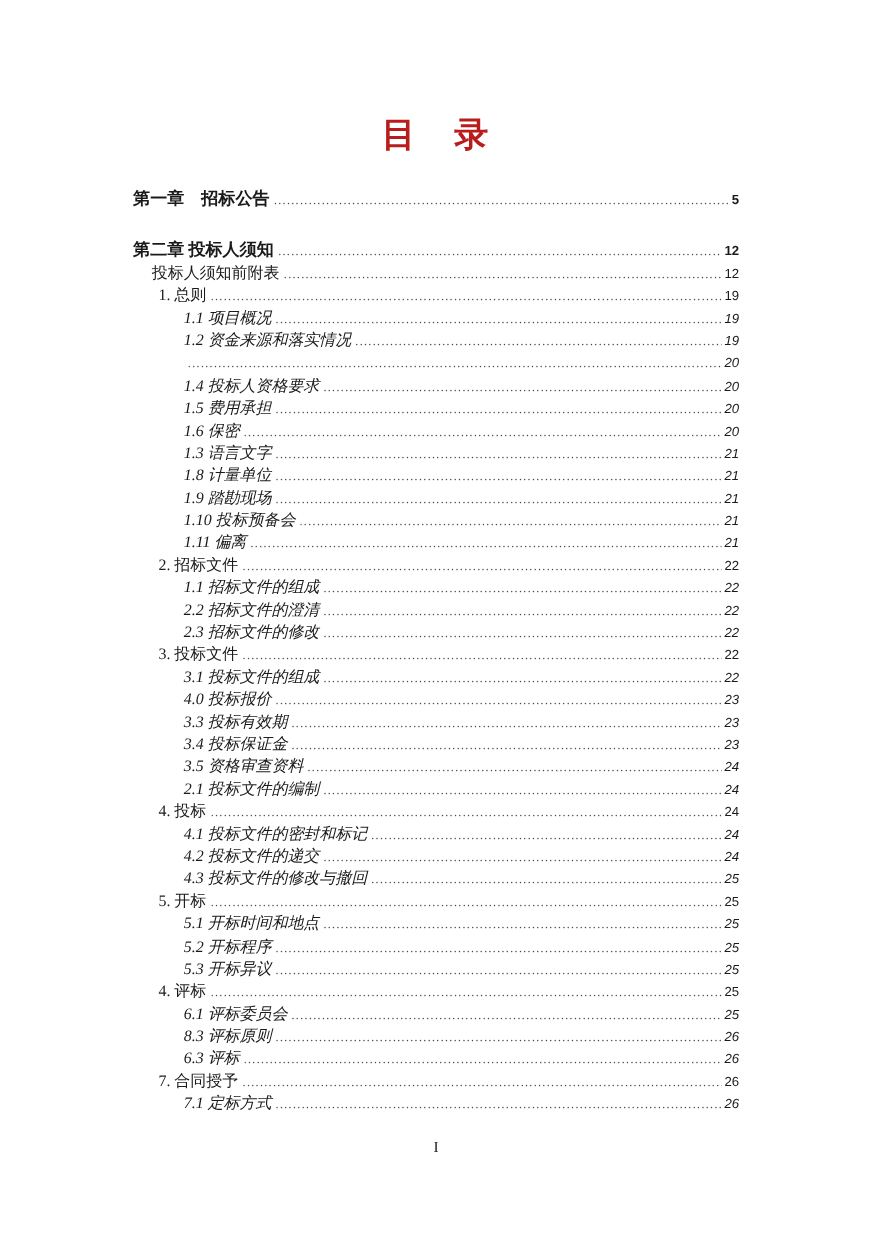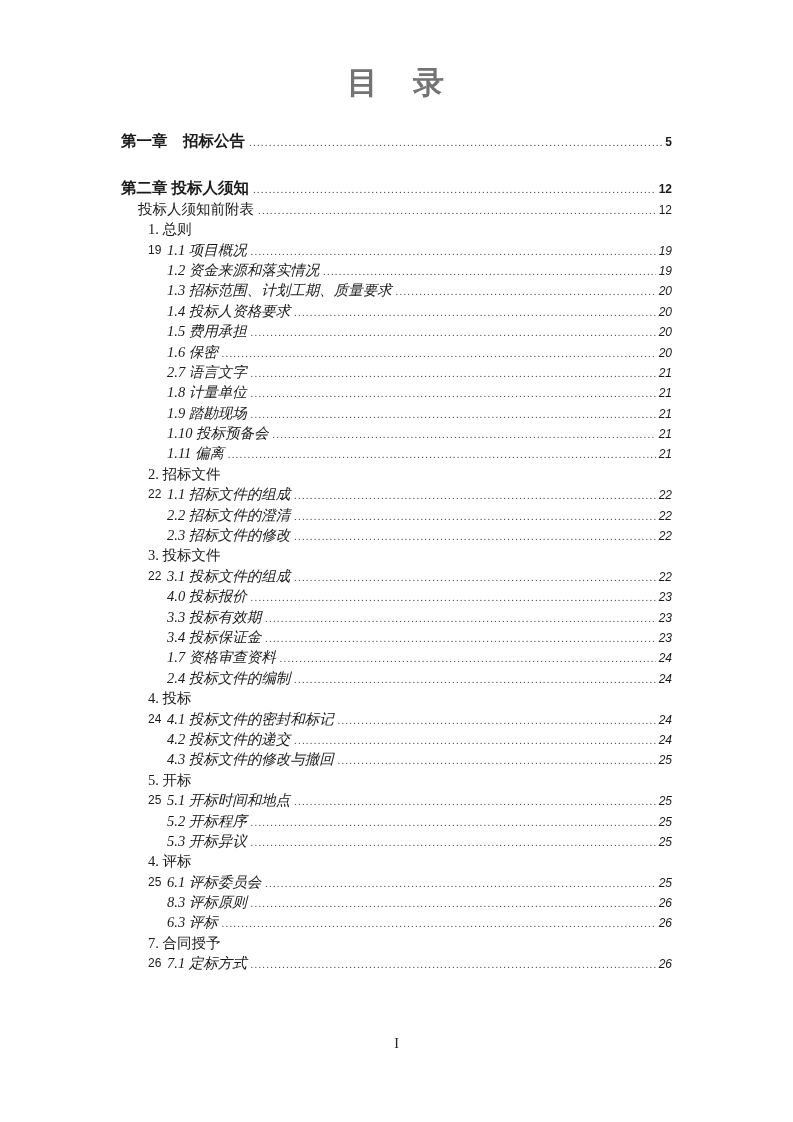--- a/index.html
+++ b/index.html
@@ -11,46 +11,46 @@
     position: relative;
     width: 793px;
     height: 1122px;
     background: #ffffff;
     box-sizing: border-box;
     font-family: "Liberation Serif", "DejaVu Serif", serif;
     color: #1a1a1a;
     overflow: hidden;
   }
   .doc-title {
-    padding-top: 62px;
+    padding-top: 102px;
     text-align: center;
     font-size: 31px;
     font-weight: 700;
     letter-spacing: 2px;
-    color: #737373;
+    color: #b91c1c;
     margin: 0 0 24px 0;
   }
   .toc-list {
     margin: 0 121px;
   }
   .toc-row {
     display: flex;
     align-items: baseline;
     height: 20.4px;
     line-height: 20.4px;
     font-size: 14.5px;
     white-space: nowrap;
   }
   .toc-row.lvl0 {
     font-weight: 700;
     font-size: 15.5px;
     margin-top: 27px;
   }
   .toc-row.lvl1 { padding-left: 17px; text-align: right; }
-  .toc-row.lvl2 { padding-left: 23px; flex-direction: column; }
+  .toc-row.lvl2 { padding-left: 23px; }
   .toc-row.lvl3 { padding-left: 46px; font-style: italic; }
   .toc-label {
     flex: 0 0 auto;
   }
   .toc-dots {
     flex: 1 1 auto;
     overflow: hidden;
     white-space: nowrap;
     font-size: 11px;
     letter-spacing: 1.2px;
@@ -108,41 +108,40 @@
     <span class="toc-label">1.1 项目概况</span>
     <span class="toc-dots" aria-hidden="true">................................................................................................................................................................................................................................................................................................................................................................................................................</span>
     <span class="toc-page">19</span>
   </div>
       <div class="toc-row lvl3">
     <span class="toc-label">1.2 资金来源和落实情况</span>
     <span class="toc-dots" aria-hidden="true">................................................................................................................................................................................................................................................................................................................................................................................................................</span>
     <span class="toc-page">19</span>
   </div>
       <div class="toc-row lvl3">
-    <span class="toc-label">1.3 招标范围、计划工期、质量要求</span>
     <span class="toc-dots" aria-hidden="true">................................................................................................................................................................................................................................................................................................................................................................................................................</span>
     <span class="toc-page">20</span>
   </div>
       <div class="toc-row lvl3">
     <span class="toc-label">1.4 投标人资格要求</span>
     <span class="toc-dots" aria-hidden="true">................................................................................................................................................................................................................................................................................................................................................................................................................</span>
     <span class="toc-page">20</span>
   </div>
       <div class="toc-row lvl3">
     <span class="toc-label">1.5 费用承担</span>
     <span class="toc-dots" aria-hidden="true">................................................................................................................................................................................................................................................................................................................................................................................................................</span>
     <span class="toc-page">20</span>
   </div>
       <div class="toc-row lvl3">
     <span class="toc-label">1.6 保密</span>
     <span class="toc-dots" aria-hidden="true">................................................................................................................................................................................................................................................................................................................................................................................................................</span>
     <span class="toc-page">20</span>
   </div>
       <div class="toc-row lvl3">
-    <span class="toc-label">2.7 语言文字</span>
+    <span class="toc-label">1.3 语言文字</span>
     <span class="toc-dots" aria-hidden="true">................................................................................................................................................................................................................................................................................................................................................................................................................</span>
     <span class="toc-page">21</span>
   </div>
       <div class="toc-row lvl3">
     <span class="toc-label">1.8 计量单位</span>
     <span class="toc-dots" aria-hidden="true">................................................................................................................................................................................................................................................................................................................................................................................................................</span>
     <span class="toc-page">21</span>
   </div>
       <div class="toc-row lvl3">
     <span class="toc-label">1.9 踏勘现场</span>
@@ -198,26 +197,26 @@
     <span class="toc-label">3.3 投标有效期</span>
     <span class="toc-dots" aria-hidden="true">................................................................................................................................................................................................................................................................................................................................................................................................................</span>
     <span class="toc-page">23</span>
   </div>
       <div class="toc-row lvl3">
     <span class="toc-label">3.4 投标保证金</span>
     <span class="toc-dots" aria-hidden="true">................................................................................................................................................................................................................................................................................................................................................................................................................</span>
     <span class="toc-page">23</span>
   </div>
       <div class="toc-row lvl3">
-    <span class="toc-label">1.7 资格审查资料</span>
-    <span class="toc-dots" aria-hidden="true">................................................................................................................................................................................................................................................................................................................................................................................................................</span>
-    <span class="toc-page">24</span>
-  </div>
-      <div class="toc-row lvl3">
-    <span class="toc-label">2.4 投标文件的编制</span>
+    <span class="toc-label">3.5 资格审查资料</span>
+    <span class="toc-dots" aria-hidden="true">................................................................................................................................................................................................................................................................................................................................................................................................................</span>
+    <span class="toc-page">24</span>
+  </div>
+      <div class="toc-row lvl3">
+    <span class="toc-label">2.1 投标文件的编制</span>
     <span class="toc-dots" aria-hidden="true">................................................................................................................................................................................................................................................................................................................................................................................................................</span>
     <span class="toc-page">24</span>
   </div>
       <div class="toc-row lvl2">
     <span class="toc-label">4. 投标</span>
     <span class="toc-dots" aria-hidden="true">................................................................................................................................................................................................................................................................................................................................................................................................................</span>
     <span class="toc-page">24</span>
   </div>
       <div class="toc-row lvl3">
     <span class="toc-label">4.1 投标文件的密封和标记</span>

